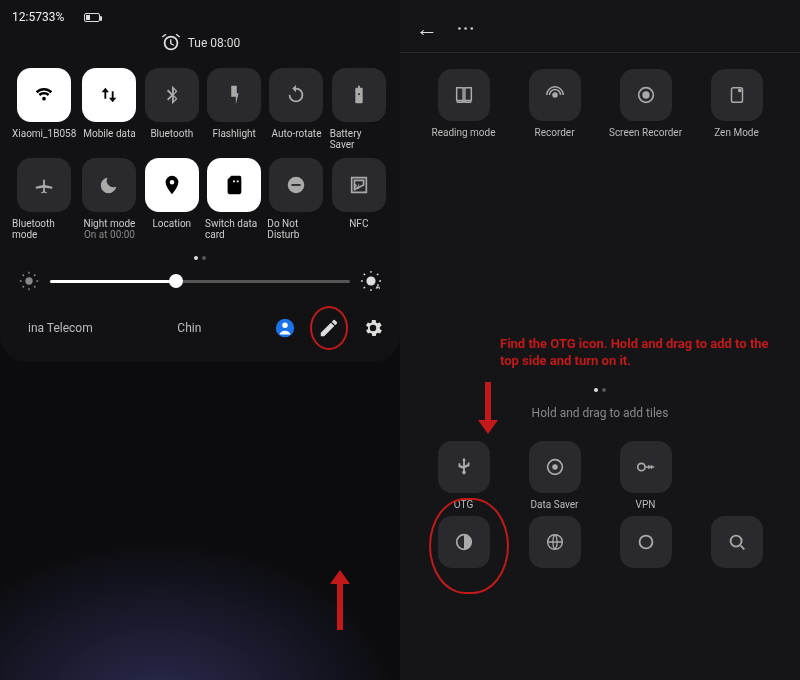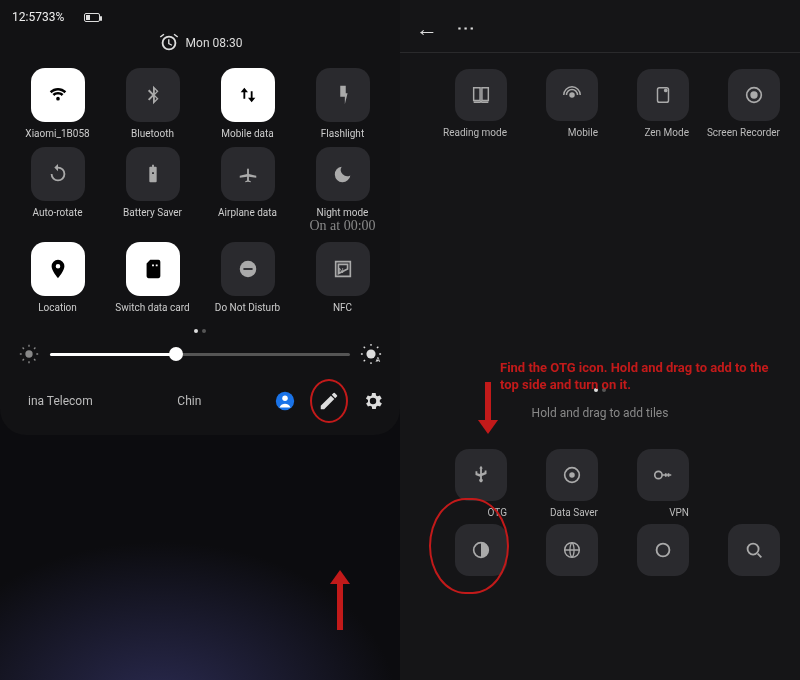--- a/index.html
+++ b/index.html
@@ -7,55 +7,55 @@
   .phone{width:400px;height:680px;position:relative;color:#eee;}
   .phone-a{background:#0c0c0f;}
   .phone-b{background:#151517;}
   .panel{position:absolute;top:0;left:0;right:0;background:#121214;border-radius:0 0 26px 26px;padding:8px 12px 10px;}
   .status{display:flex;justify-content:flex-start;align-items:center;font-size:12px;height:18px;}
   .status .right{display:flex;align-items:center;gap:20px;}
   .bat{width:16px;height:9px;border:1px solid #ddd;border-radius:2px;position:relative;}
   .bat::after{content:"";position:absolute;right:-3px;top:2px;width:2px;height:5px;background:#ddd;border-radius:1px;}
   .bat i{position:absolute;left:1px;top:1px;bottom:1px;width:30%;background:#ddd;}
   .alarm{display:flex;align-items:center;justify-content:center;gap:6px;font-size:12px;color:#ddd;margin-top:6px;}
-  .grid{display:grid;grid-template-columns:repeat(4,1fr);gap:8px 4px;margin-top:14px;}
+  .grid{display:grid;grid-template-columns:repeat(6,1fr);gap:8px 4px;margin-top:14px;}
   .tile{display:flex;flex-direction:column;align-items:center;font-size:10px;color:#ccc;}
-  .tile .sub{font-size:14px;color:#888;font-family:Liberation Serif, serif;}
+  .tile .sub{font-size:10px;color:#888;}
   .tbox{width:54px;height:54px;border-radius:14px;display:flex;align-items:center;justify-content:center;margin-bottom:6px;}
   .on{background:#fff;color:#000;}
   .off{background:#2a2a2e;color:#aaa;}
   .pager{display:flex;justify-content:center;gap:4px;margin:16px 0 10px;}
   .pager span{width:4px;height:4px;border-radius:50%;background:#555;}
   .pager span.act{background:#ddd;}
   .bright{display:flex;align-items:center;gap:10px;padding:0 6px;}
   .track{flex:1;height:3px;background:#555;border-radius:2px;position:relative;}
   .fill{position:absolute;left:0;top:0;bottom:0;width:42%;background:#fff;border-radius:2px;}
   .thumb{position:absolute;left:42%;top:50%;width:14px;height:14px;border-radius:50%;background:#fff;transform:translate(-50%,-50%);}
   .btm{display:flex;align-items:center;justify-content:space-between;margin-top:14px;padding:0 4px 2px;}
   .car{font-size:12px;color:#bbb;padding-left:12px;}
   .ibtns{display:flex;align-items:center;gap:14px;}
   .icbtn{width:22px;height:22px;display:flex;align-items:center;justify-content:center;color:#ddd;}
   .reded{border:2px solid #c21a1a;border-radius:50%;}
-  .callout{position:absolute;font-size:13px;font-weight:700;color:#c21a1a;line-height:1.3;margin-top:24px;}
+  .callout{position:absolute;font-size:13px;font-weight:700;color:#c21a1a;line-height:1.3;}
   .arrow-up{position:absolute;width:20px;height:60px;}
   .arrow-up::before{content:"";position:absolute;left:7px;top:12px;bottom:0;width:6px;background:#c21a1a;}
   .arrow-up::after{content:"";position:absolute;left:0;top:0;border-left:10px solid transparent;border-right:10px solid transparent;border-bottom:14px solid #c21a1a;}
   .arrow-down{position:absolute;width:20px;height:52px;}
   .arrow-down::before{content:"";position:absolute;left:7px;top:0;bottom:12px;width:6px;background:#c21a1a;}
   .arrow-down::after{content:"";position:absolute;left:0;bottom:0;border-left:10px solid transparent;border-right:10px solid transparent;border-top:14px solid #c21a1a;}
   .bg-glow{position:absolute;left:0;right:0;bottom:0;height:140px;background:radial-gradient(ellipse at 40% 120%,#2a2a50 0%,transparent 70%);}
   
   .hdr{display:flex;align-items:center;padding:16px 16px 10px;gap:18px;border-bottom:1px solid #2a2a2c;}
   .hdr .back{font-size:22px;color:#ddd;}
   .hdr .title{font-size:18px;font-weight:600;flex:1;}
   .hdr .more{font-size:18px;color:#ddd;letter-spacing:2px;transform:rotate(90deg);}
   .grid2{display:grid;grid-template-columns:repeat(4,1fr);gap:10px 4px;padding:16px 20px 0;}
-  .tile2{display:flex;flex-direction:column;align-items:flex-end;font-size:10px;color:#bbb;}
+  .tile2{display:flex;flex-direction:column;align-items:center;font-size:10px;color:#bbb;}
   .tbox2{width:52px;height:52px;border-radius:14px;display:flex;align-items:center;justify-content:center;margin-bottom:6px;background:#2a2a2e;color:#aaa;}
-  .hint{text-align:center;font-size:12px;color:#888;margin:14px 0 23px;}
+  .hint{text-align:center;font-size:12px;color:#888;margin:14px 0 15px;}
   .pager2{display:flex;justify-content:center;gap:4px;margin:10px 0;}
   .pager2 span{width:4px;height:4px;border-radius:50%;background:#555;}
   .pager2 span.act{background:#ddd;}
   .circ-otg{position:absolute;border:2px solid #c21a1a;border-radius:50%/55%;width:80px;height:96px;}
   svg{width:22px;height:22px;fill:currentColor;}
   .tbox svg,.tbox2 svg{width:22px;height:22px;}
 </style>
 </head>
 <body>
 
@@ -68,49 +68,49 @@
         <span>33%</span>
         <span class="bat">
             <i></i>
           </span>
       </span>
     </div>
     <div class="alarm">
       <svg viewBox="0 0 24 24">
           <path d="M12 4a8 8 0 108 8 8 8 0 00-8-8zm0 14a6 6 0 116-6 6 6 0 01-6 6zm.5-10H11v5l4 2 .5-1-3-1.7zM6 2L2 5l1 1 4-3zM18 2l4 3-1 1-4-3z"></path>
         </svg>
-      <span>Mon 08:30</span>
+      <span>Tue 08:00</span>
     </div>
 
     <div class="grid" id="gridA">
         <div class="tile">
           <div class="tbox on">
             <svg viewBox="0 0 24 24">
               <path d="M12 18a2 2 0 110-4 2 2 0 010 4zm-6-7c3-3 9-3 12 0l-2 2c-2-2-6-2-8 0zm-3-3c5-5 13-5 18 0l-2 2c-4-4-10-4-14 0z"></path>
             </svg>
           </div>
           <span>Xiaomi_1B058</span>
         </div>
         <div class="tile">
+          <div class="tbox on">
+            <svg viewBox="0 0 24 24">
+              <path d="M8 4l-4 5h3v7h2V9h3zM16 20l4-5h-3V8h-2v7h-3z"></path>
+            </svg>
+          </div>
+          <span>Mobile data</span>
+        </div>
+        <div class="tile">
           <div class="tbox off">
             <svg viewBox="0 0 24 24">
               <path d="M12 2l6 6-4 4 4 4-6 6V14l-4 4-1.5-1.5L11 12 6.5 7.5 8 6l4 4V2zm2 4v4l2-2zm0 8v4l2-2z"></path>
             </svg>
           </div>
           <span>Bluetooth</span>
         </div>
         <div class="tile">
-          <div class="tbox on">
-            <svg viewBox="0 0 24 24">
-              <path d="M8 4l-4 5h3v7h2V9h3zM16 20l4-5h-3V8h-2v7h-3z"></path>
-            </svg>
-          </div>
-          <span>Mobile data</span>
-        </div>
-        <div class="tile">
           <div class="tbox off">
             <svg viewBox="0 0 24 24">
               <path d="M9 2h6v8h2l-3 12v-8H9z"></path>
             </svg>
           </div>
           <span>Flashlight</span>
         </div>
         <div class="tile">
           <div class="tbox off">
             <svg viewBox="0 0 24 24">
@@ -126,21 +126,21 @@
             </svg>
           </div>
           <span>Battery Saver</span>
         </div>
         <div class="tile">
           <div class="tbox off">
             <svg viewBox="0 0 24 24">
               <path d="M21 14l-8-2V7a1 1 0 00-2 0v5l-8 2v2l8-1v4l-2 1v1l3-.5 3 .5v-1l-2-1v-4l8 1z"></path>
             </svg>
           </div>
-          <span>Airplane data</span>
+          <span>Bluetooth mode</span>
         </div>
         <div class="tile">
           <div class="tbox off">
             <svg viewBox="0 0 24 24">
               <path d="M20 13.5A8.5 8.5 0 1110.5 4a7 7 0 009.5 9.5z"></path>
             </svg>
           </div>
           <span>Night mode</span>
           <span class="sub">On at 00:00</span>
         </div>
@@ -244,39 +244,39 @@
         </div>
         <span>Reading mode</span>
       </div>
       <div class="tile2">
         <div class="tbox2">
           <svg viewBox="0 0 24 24">
             <circle cx="12" cy="12" r="3"></circle>
             <path d="M6 12a6 6 0 0112 0M3 12a9 9 0 0118 0" fill="none" stroke="currentColor" stroke-width="1.6"></path>
           </svg>
         </div>
-        <span>Mobile</span>
+        <span>Recorder</span>
+      </div>
+      <div class="tile2">
+        <div class="tbox2">
+          <svg viewBox="0 0 24 24">
+            <circle cx="12" cy="12" r="8" fill="none" stroke="currentColor" stroke-width="1.8"></circle>
+            <circle cx="12" cy="12" r="4"></circle>
+          </svg>
+        </div>
+        <span>Screen Recorder</span>
       </div>
       <div class="tile2">
         <div class="tbox2">
           <svg viewBox="0 0 24 24">
             <rect x="6" y="4" width="12" height="16" rx="2" fill="none" stroke="currentColor" stroke-width="1.6"></rect>
             <circle cx="15" cy="7" r="2"></circle>
           </svg>
         </div>
         <span>Zen Mode</span>
-      </div>
-      <div class="tile2">
-        <div class="tbox2">
-          <svg viewBox="0 0 24 24">
-            <circle cx="12" cy="12" r="8" fill="none" stroke="currentColor" stroke-width="1.8"></circle>
-            <circle cx="12" cy="12" r="4"></circle>
-          </svg>
-        </div>
-        <span>Screen Recorder</span>
       </div>
     </div>
 
   <div class="callout" style="left:100px;top:336px;width:270px">Find the OTG icon. Hold and drag to add to the top side and turn on it.</div>
   <div class="arrow-down" style="left:78px;top:382px"></div>
 
   <div class="pager2" style="margin-top:250px">
       <span class="act"></span>
       <span></span>
     </div>

